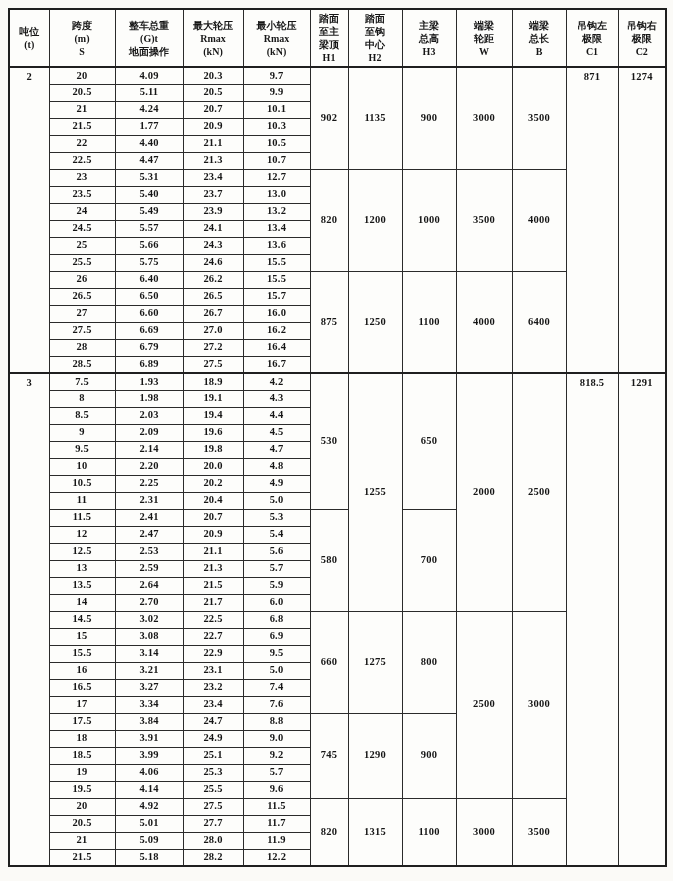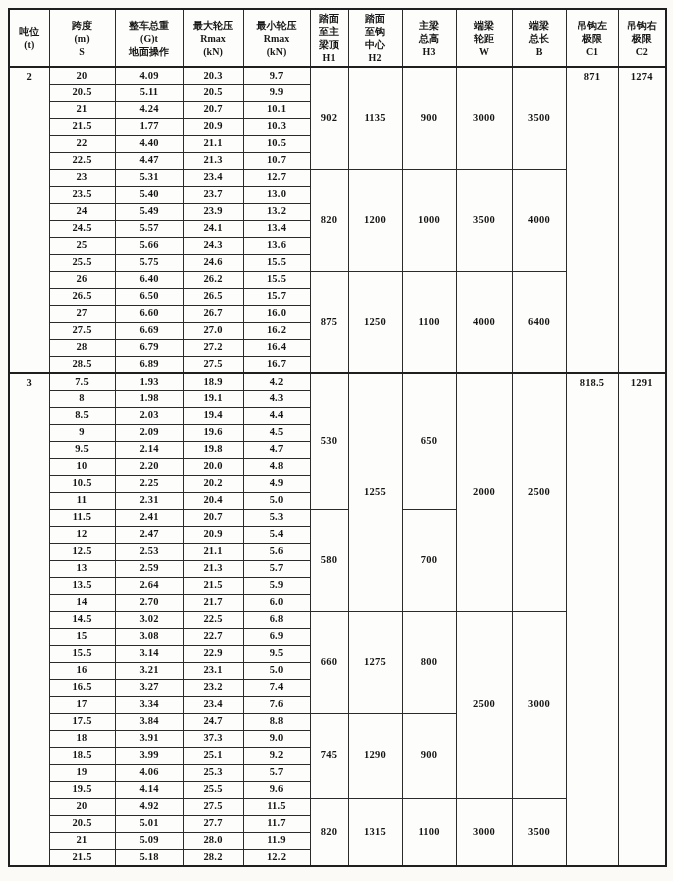--- a/index.html
+++ b/index.html
@@ -396,21 +396,21 @@
           <td>3.84</td>
           <td>24.7</td>
           <td>8.8</td>
           <td rowspan="5">745</td>
           <td rowspan="5">1290</td>
           <td rowspan="5">900</td>
         </tr>
         <tr>
           <td>18</td>
           <td>3.91</td>
-          <td>37.3</td>
+          <td>24.9</td>
           <td>9.0</td>
         </tr>
         <tr>
           <td>18.5</td>
           <td>3.99</td>
           <td>25.1</td>
           <td>9.2</td>
         </tr>
         <tr>
           <td>19</td>

